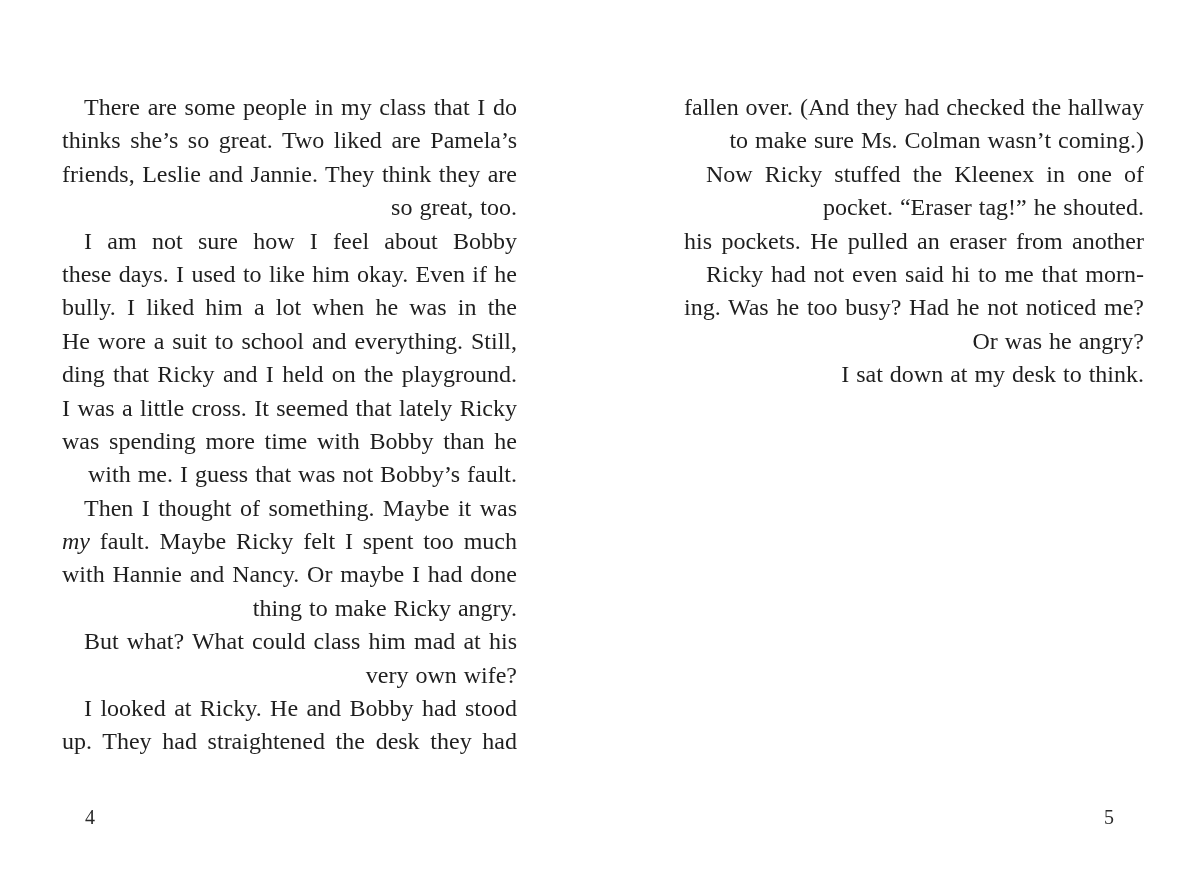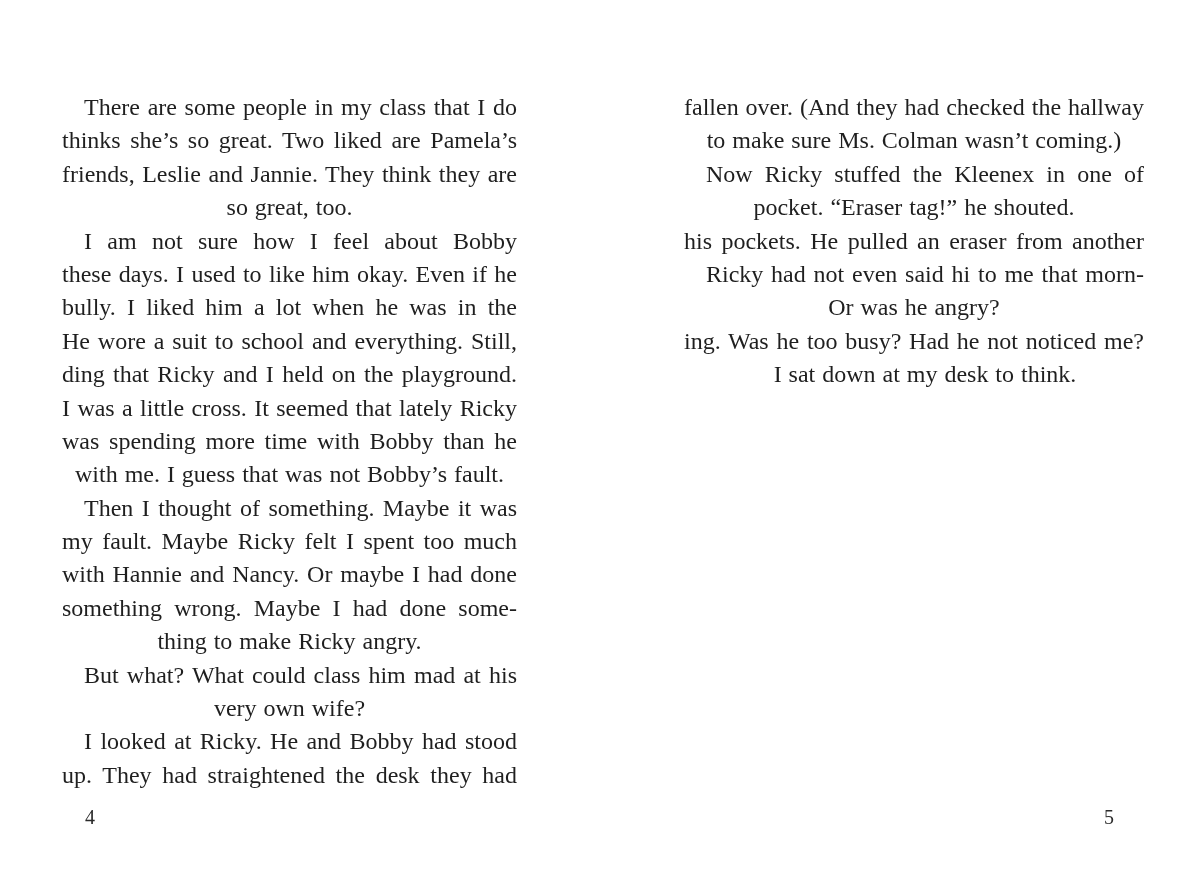--- a/index.html
+++ b/index.html
@@ -22,35 +22,35 @@
     font-size: 24px;
     margin-top: 40px;
   }
   .text-block.left  { left: 62px;  width: 455px; }
   .text-block.right { left: 684px; width: 460px; }
 
   .line {
     height: 33.4px;
     line-height: 33.4px;
     overflow: hidden;
-    text-align: center;
+    text-align: right;
     word-spacing: 0.04em;
   }
   .line.indent { text-indent: 22px; }
   .line.justify {
     text-align: justify;
     text-align-last: justify;
   }
   
   .line.justify::after {
     content: "";
     display: inline-block;
     width: 100%;
   }
-  .em { }
+  .em { font-style: italic; }
 
   .folio {
     position: absolute;
     top: 803px;
     font-size: 20px;
     line-height: 28px;
     color: #2a2a2a;
   }
   .folio.left  { left: 85px; }
   .folio.right { left: 1104px; }
@@ -70,38 +70,37 @@
         <div class="line justify"><span>these days. I used to like him okay. Even if he is a</span></div>
         <div class="line justify"><span>bully. I liked him a lot when he was in the wed-</span></div>
         <div class="line justify"><span>He wore a suit to school and everything. Still,</span></div>
         <div class="line justify"><span>ding that Ricky and I held on the playground.</span></div>
         <div class="line justify"><span>I was a little cross. It seemed that lately Ricky</span></div>
         <div class="line justify"><span>was spending more time with Bobby than he was</span></div>
         <div class="line"><span>with me. I guess that was not Bobby’s fault.</span></div>
         <div class="line justify indent"><span>Then I thought of something. Maybe it was</span></div>
         <div class="line justify"><span class="em">my</span><span> fault. Maybe Ricky felt I spent too much time</span></div>
         <div class="line justify"><span>with Hannie and Nancy. Or maybe I had done</span></div>
-        <div class="line justify"><span>something wrong. Maybe I had done some-</span></div>
         <div class="line"><span>thing to make Ricky angry.</span></div>
         <div class="line justify indent"><span>But what? What could class him mad at his</span></div>
         <div class="line"><span>very own wife?</span></div>
         <div class="line justify indent"><span>I looked at Ricky. He and Bobby had stood</span></div>
         <div class="line justify"><span>up. They had straightened the desk they had</span></div>
       </div>
     <div class="folio left">4</div>
   </section>
 
   <section>
     <div class="text-block right">
         <div class="line justify"><span>fallen over. (And they had checked the hallway</span></div>
         <div class="line"><span>to make sure Ms. Colman wasn’t coming.)</span></div>
         <div class="line justify indent"><span>Now Ricky stuffed the Kleenex in one of</span></div>
         <div class="line"><span>pocket. “Eraser tag!” he shouted.</span></div>
         <div class="line justify"><span>his pockets. He pulled an eraser from another</span></div>
         <div class="line justify indent"><span>Ricky had not even said hi to me that morn-</span></div>
+        <div class="line justify"><span>ing. Was he too busy? Had he not noticed me?</span></div>
         <div class="line"><span>Or was he angry?</span></div>
-        <div class="line justify"><span>ing. Was he too busy? Had he not noticed me?</span></div>
         <div class="line indent"><span>I sat down at my desk to think.</span></div>
       </div>
     <div class="folio right">5</div>
   </section>
 
 </div>
 
 </body></html>

